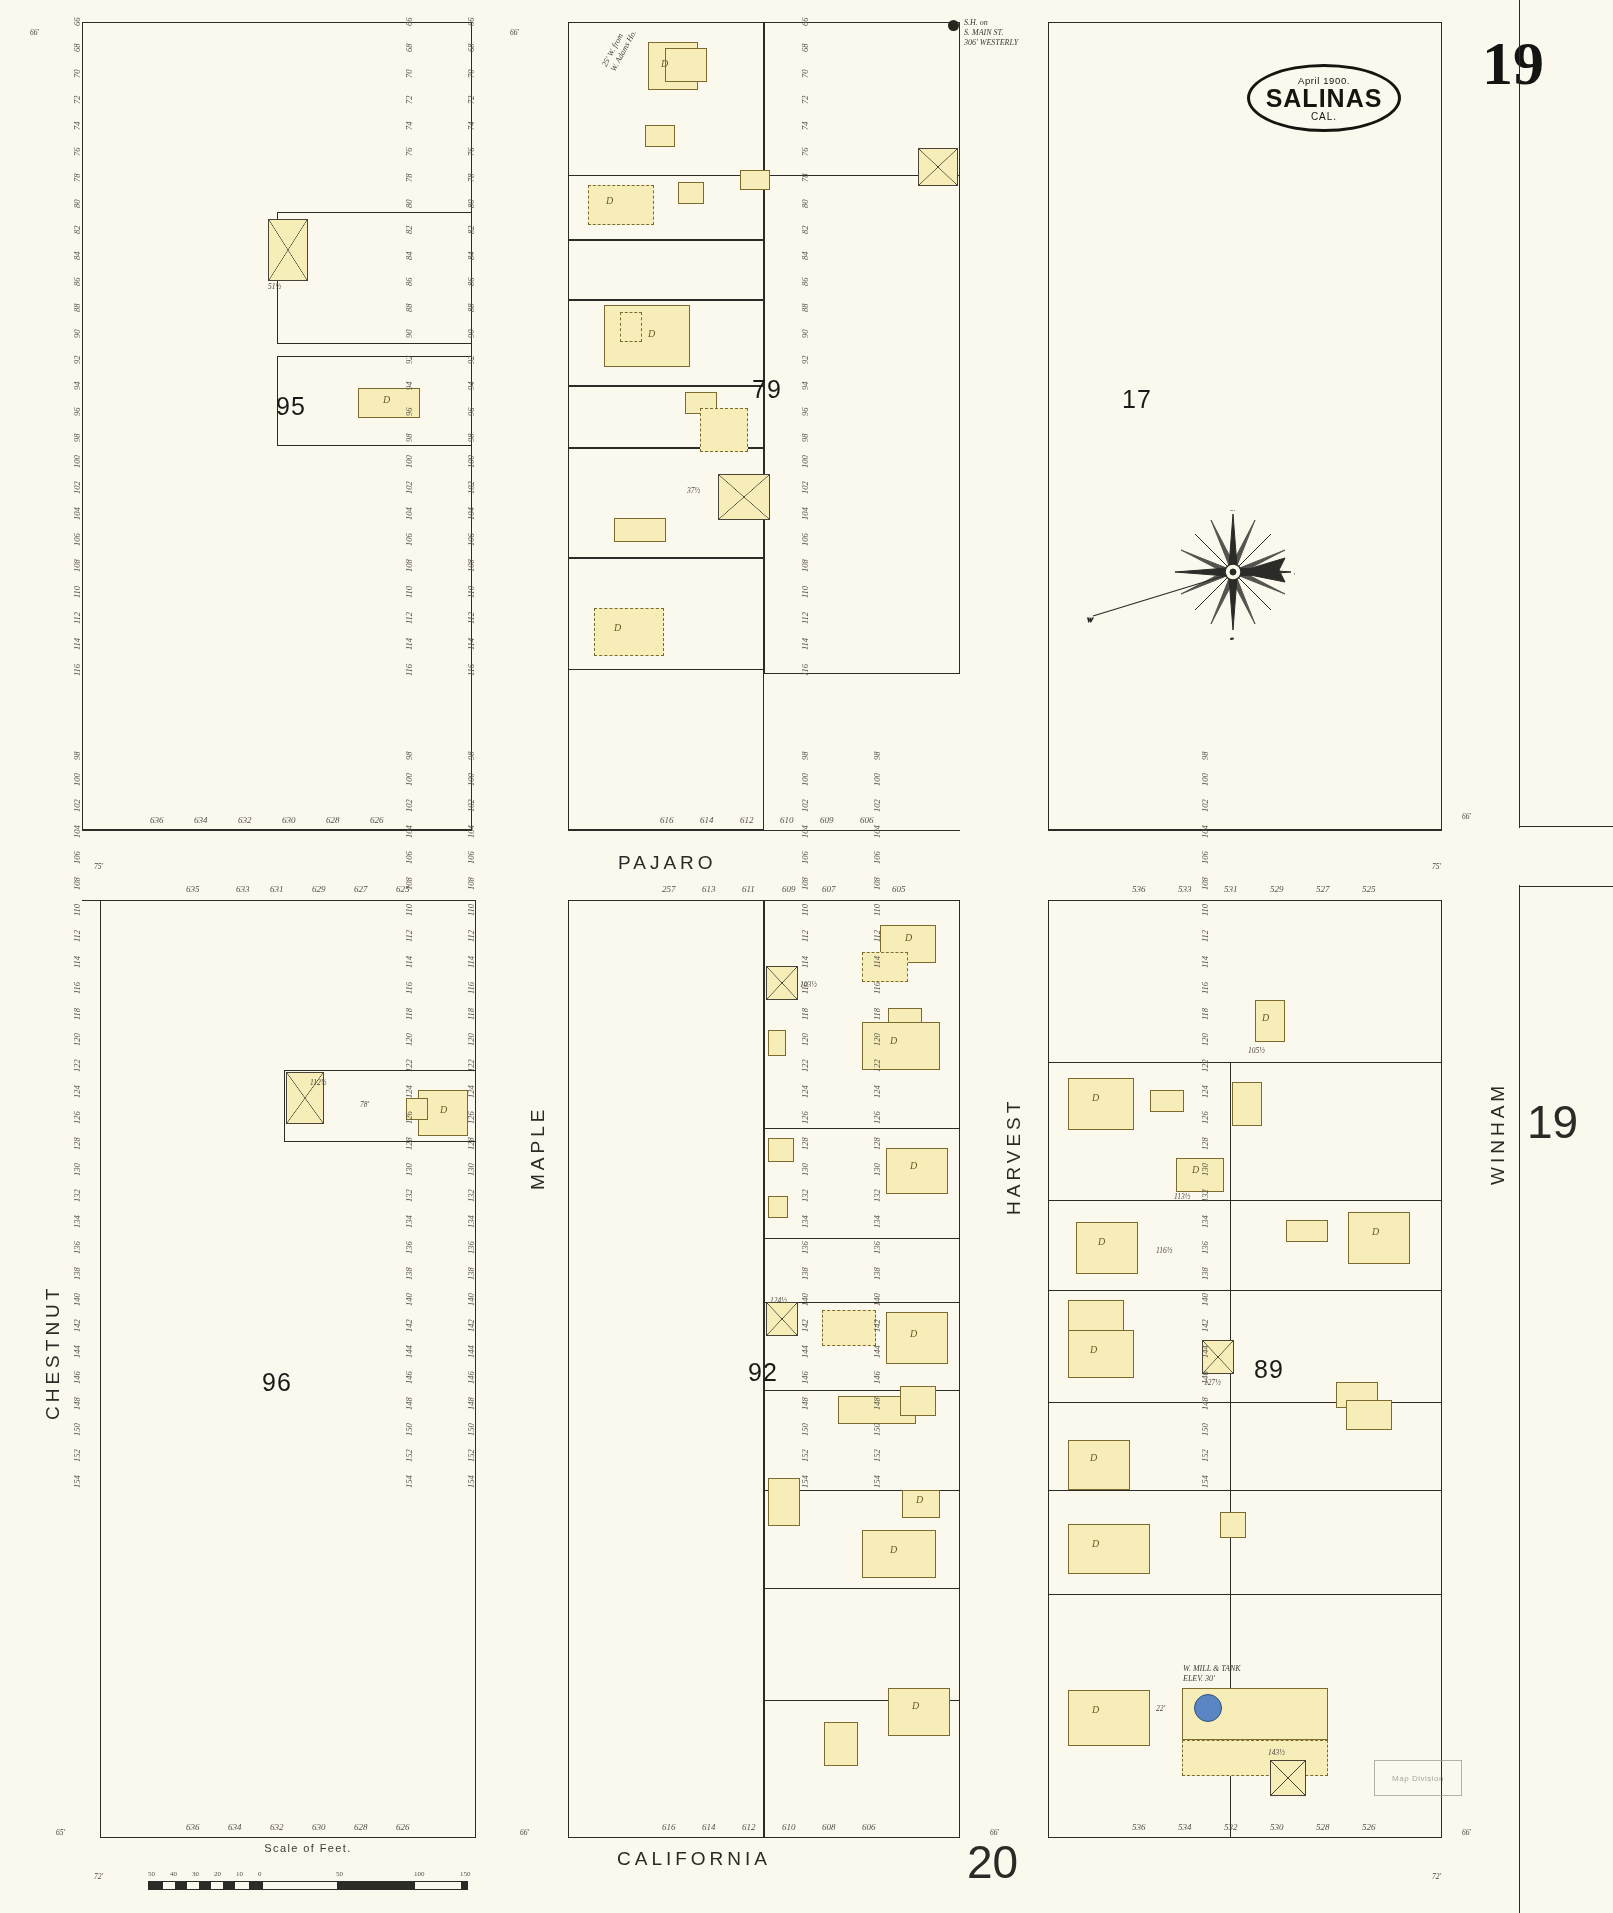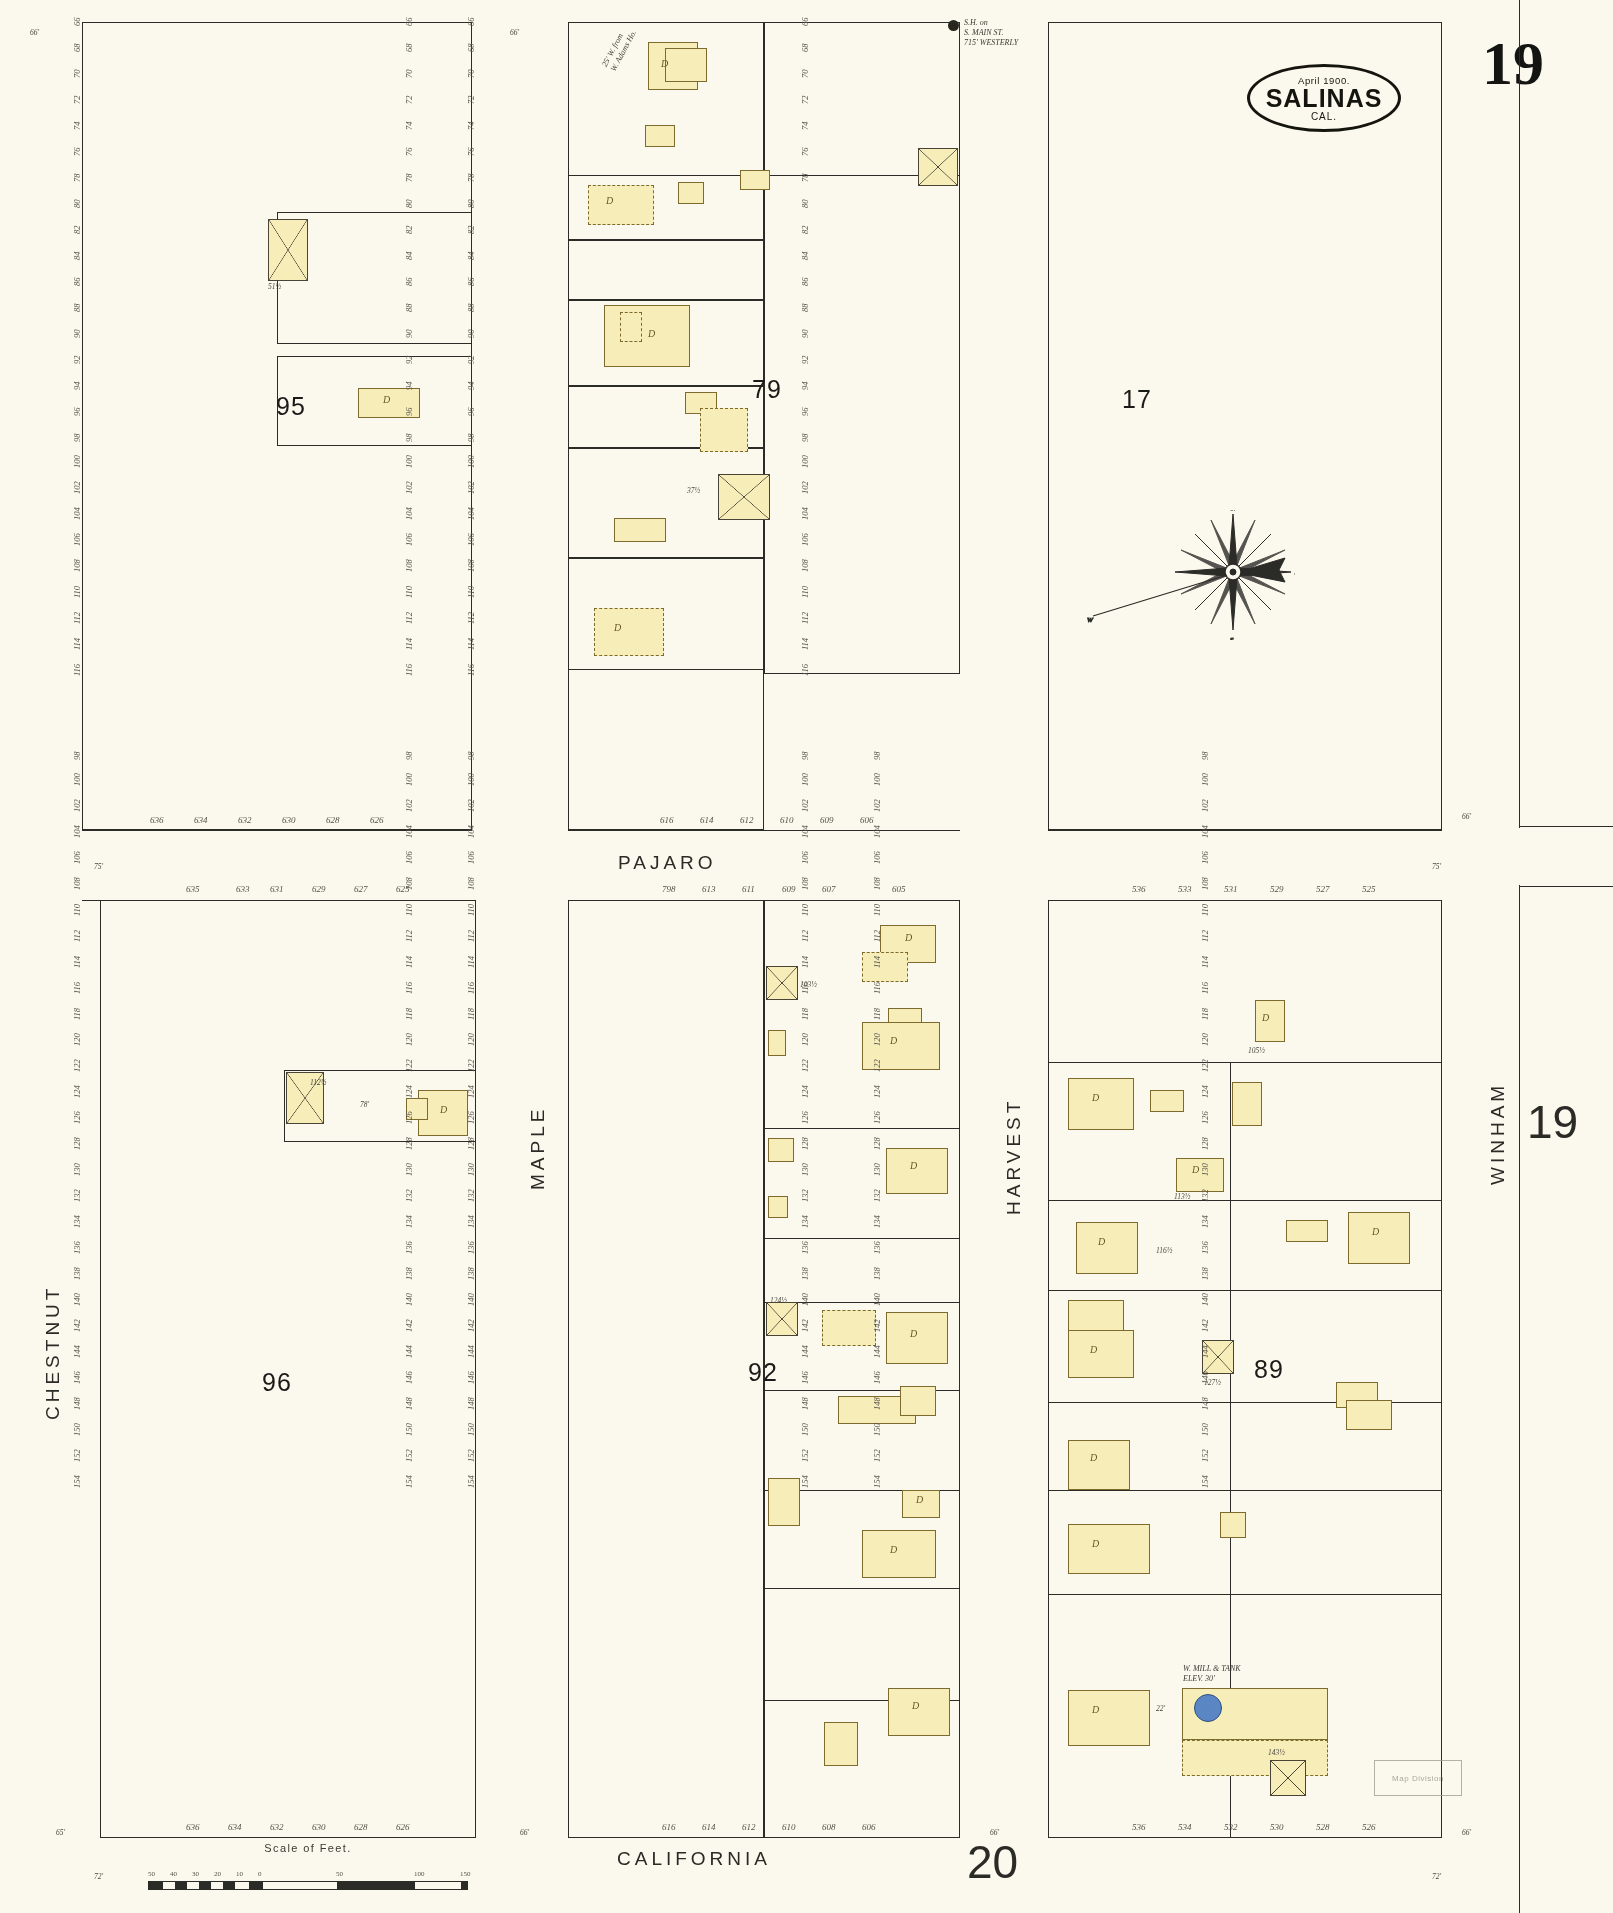--- a/index.html
+++ b/index.html
@@ -83,21 +83,21 @@
   </div>
 
   <div class="pagenum" style="left:1482px;top:28px;">19</div>
   <div class="pagenum thin" style="left:1527px;top:1095px;">19</div>
   <div class="pagenum thin" style="left:967px;top:1835px;">20</div>
 
   <div id="shnote">
     <div class="dot"></div>
     <div class="note" style="position:static;">S.H. on
 S. MAIN ST.
-715' WESTERLY</div>
+306' WESTERLY</div>
   </div>
 
   <div class="note rot" style="left:600px;top:64px;">25' W. from
 W. Adams Ho.</div>
 
   <div class="street-edge" style="left:1519px;top:0;width:1px;height:828px;"></div>
   <div class="street-edge" style="left:1519px;top:885px;width:1px;height:1028px;"></div>
   <div class="street-edge" style="left:1519px;top:826px;width:94px;height:1px;"></div>
   <div class="street-edge" style="left:1519px;top:886px;width:94px;height:1px;"></div>
 
@@ -339,21 +339,21 @@
   <div class="num-h" style="left:354px;top:1822px;">628</div>
   <div class="num-h" style="left:396px;top:1822px;">626</div>
 
   <div class="num-h" style="left:660px;top:815px;">616</div>
   <div class="num-h" style="left:700px;top:815px;">614</div>
   <div class="num-h" style="left:740px;top:815px;">612</div>
   <div class="num-h" style="left:780px;top:815px;">610</div>
   <div class="num-h" style="left:820px;top:815px;">609</div>
   <div class="num-h" style="left:860px;top:815px;">606</div>
 
-  <div class="num-h" style="left:662px;top:884px;">798</div>
+  <div class="num-h" style="left:662px;top:884px;">257</div>
   <div class="num-h" style="left:702px;top:884px;">613</div>
   <div class="num-h" style="left:742px;top:884px;">611</div>
   <div class="num-h" style="left:782px;top:884px;">609</div>
   <div class="num-h" style="left:822px;top:884px;">607</div>
   <div class="num-h" style="left:862px;top:884px;margin-left:30px;">605</div>
 
   <div class="num-h" style="left:662px;top:1822px;">616</div>
   <div class="num-h" style="left:702px;top:1822px;">614</div>
   <div class="num-h" style="left:742px;top:1822px;">612</div>
   <div class="num-h" style="left:782px;top:1822px;">610</div>

